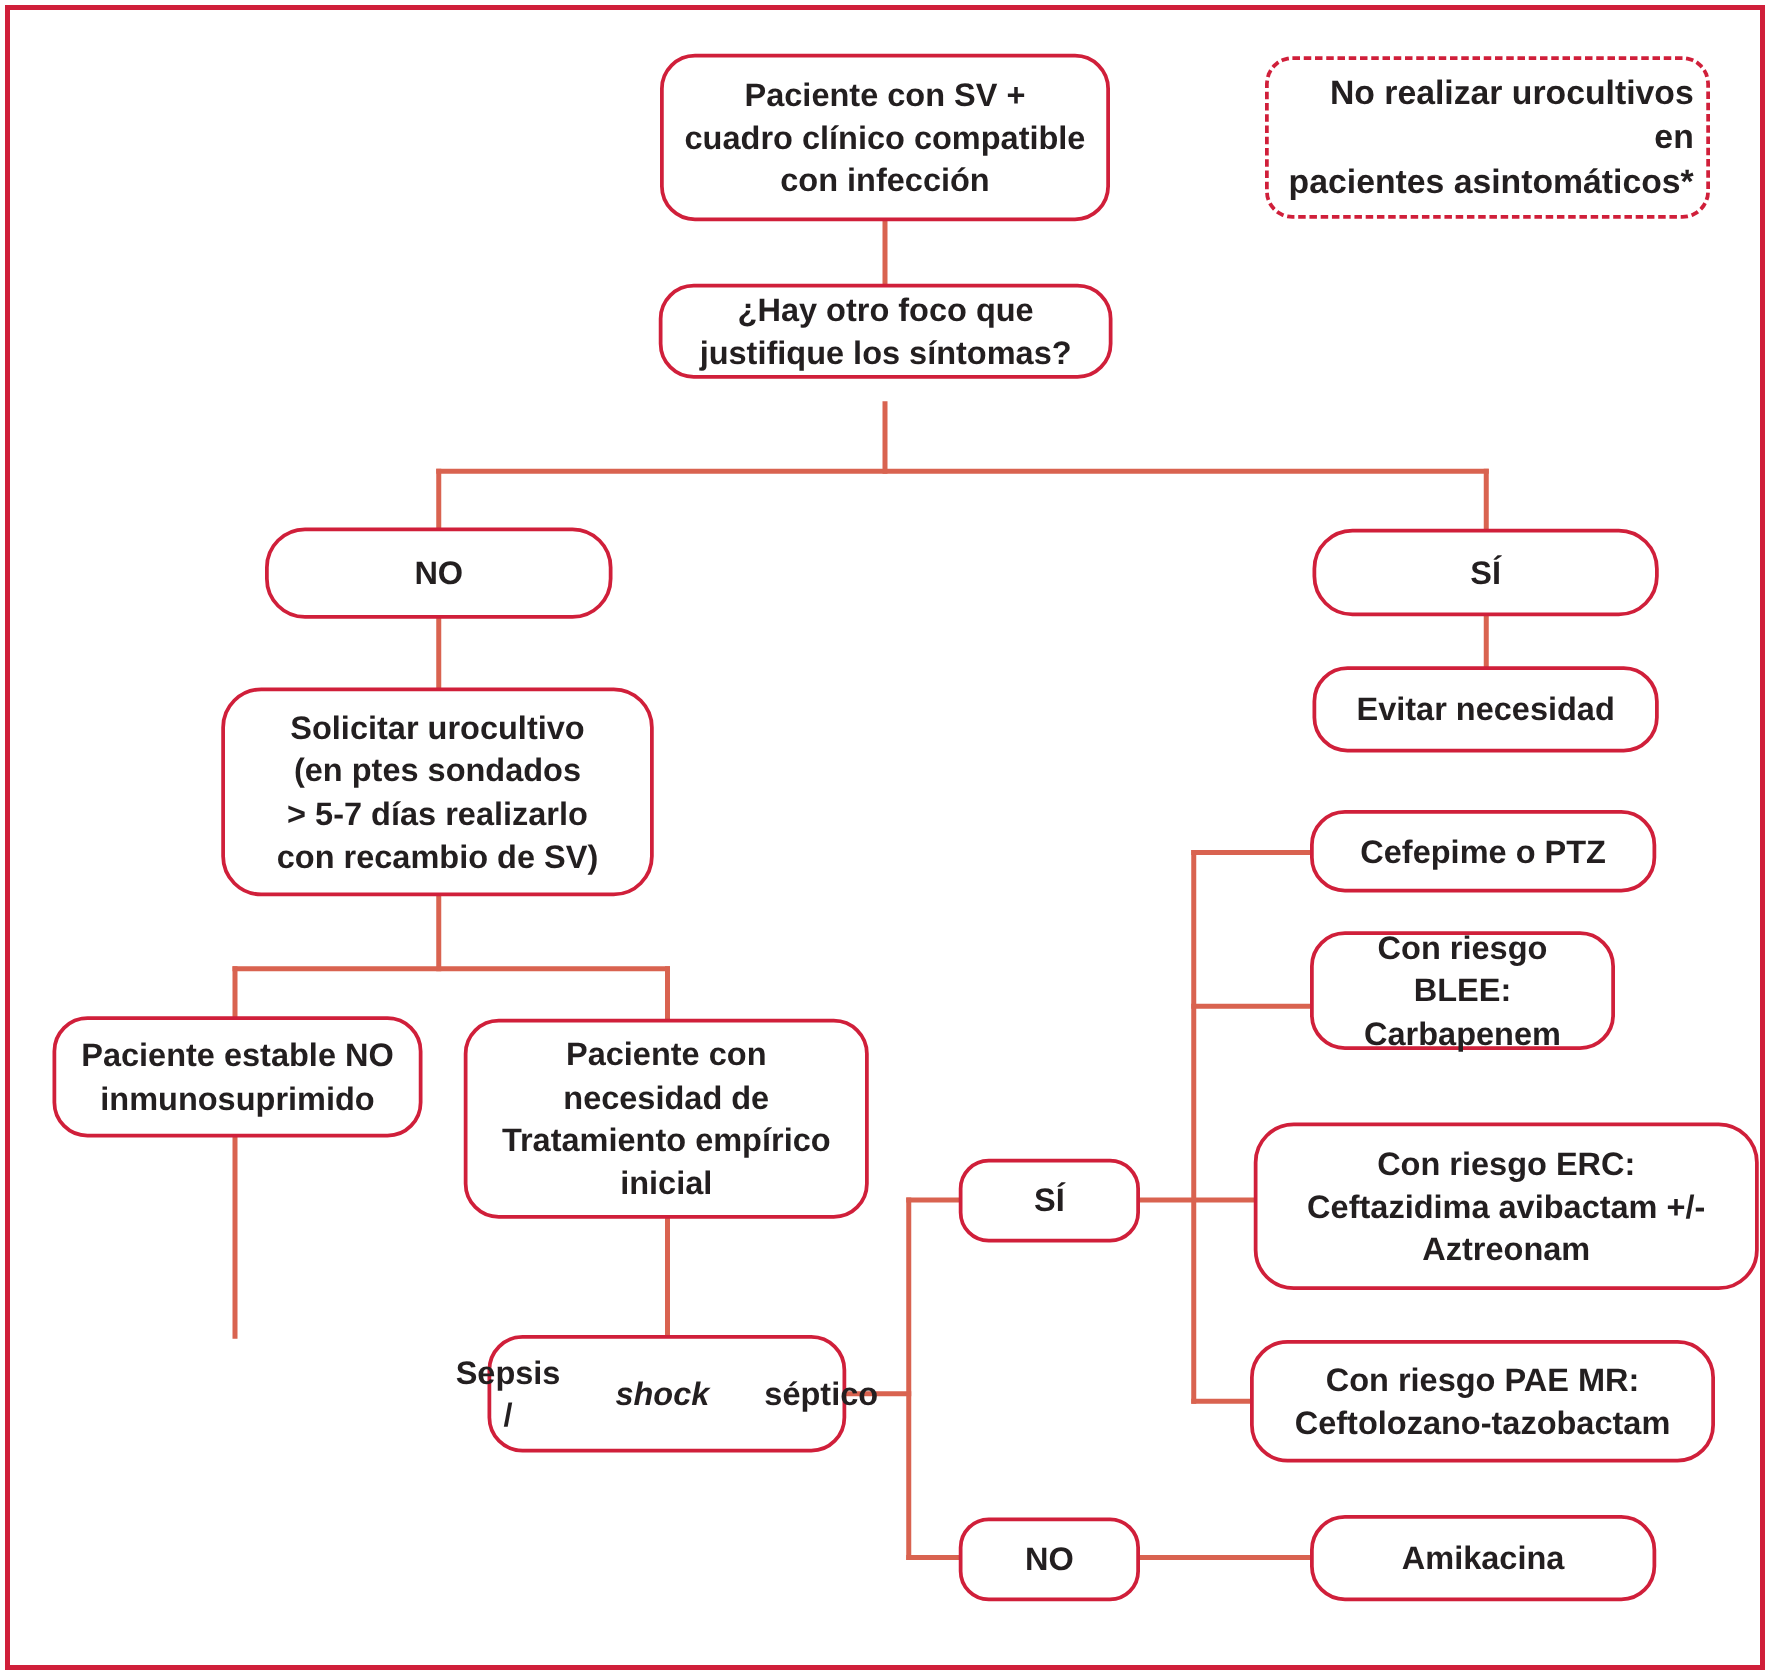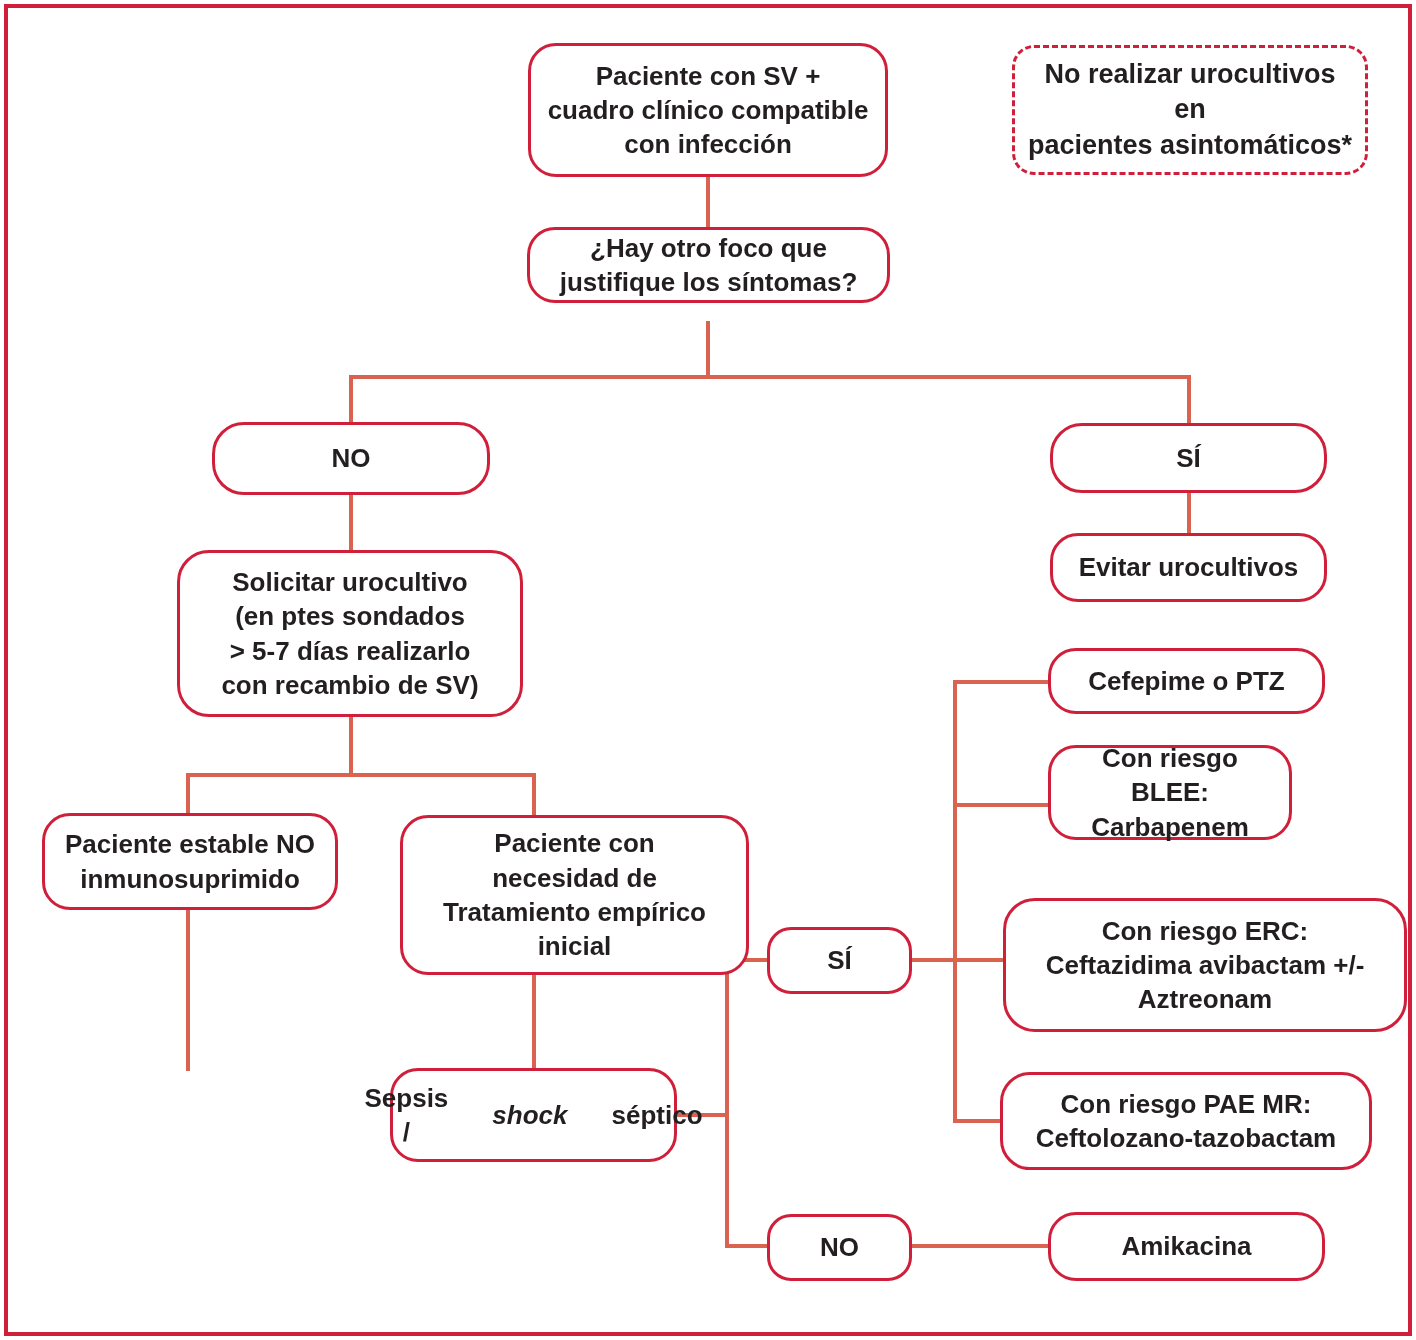--- a/index.html
+++ b/index.html
@@ -29,21 +29,21 @@
     background:var(--bg);
     display:flex;align-items:center;justify-content:center;
     text-align:center;
     font-size:26px;line-height:1.32;
     white-space:pre-line;
     box-sizing:border-box;
     padding:4px 10px;
     z-index:2;
   }
   .node.small{border-radius:24px;}
-  .node.dashed{border-style:dashed;border-width:3px;border-radius:22px;font-size:27px;}
+  .node.dashed{border-style:dashed;border-width:3px;border-radius:22px;font-size:27px;text-align:right;}
   .conn{position:absolute;background:var(--connector);z-index:1;}
   .v{width:4px;}
   .h{height:4px;}
   .it{font-style:italic;}
 </style>
 </head>
 <body>
 
 <div id="canvas">
   <div id="frame"></div>
@@ -79,31 +79,31 @@
   <div class="node dashed" style="left:1012px;top:45px;width:356px;height:130px;">No realizar urocultivos en
 pacientes asintomáticos*</div>
 
   <div class="node" style="left:527px;top:227px;width:363px;height:76px;">¿Hay otro foco que
 justifique los síntomas?</div>
 
   <div class="node" style="left:212px;top:422px;width:278px;height:73px;border-radius:32px;">NO</div>
 
   <div class="node" style="left:1050px;top:423px;width:277px;height:70px;border-radius:32px;">SÍ</div>
 
-  <div class="node" style="left:1050px;top:533px;width:277px;height:69px;">Evitar urocultivos</div>
+  <div class="node" style="left:1050px;top:533px;width:277px;height:69px;">Evitar necesidad</div>
 
   <div class="node" style="left:177px;top:550px;width:346px;height:167px;border-radius:32px;">Solicitar urocultivo
 (en ptes sondados
 &gt; 5-7 días realizarlo
 con recambio de SV)</div>
 
   <div class="node" style="left:42px;top:813px;width:296px;height:97px;">Paciente estable NO
 inmunosuprimido</div>
 
-  <div class="node" style="left:400px;top:815px;width:349px;height:160px;">Paciente con
+  <div class="node" style="left:371px;top:815px;width:324px;height:160px;">Paciente con
 necesidad de
 Tratamiento empírico
 inicial</div>
 
 
   <div class="node" style="left:390px;top:1068px;width:287px;height:94px;white-space:normal;gap:44px;">
       <span>Sepsis / </span>
       <span class="it">shock</span>
       <span> séptico</span>
     </div>

